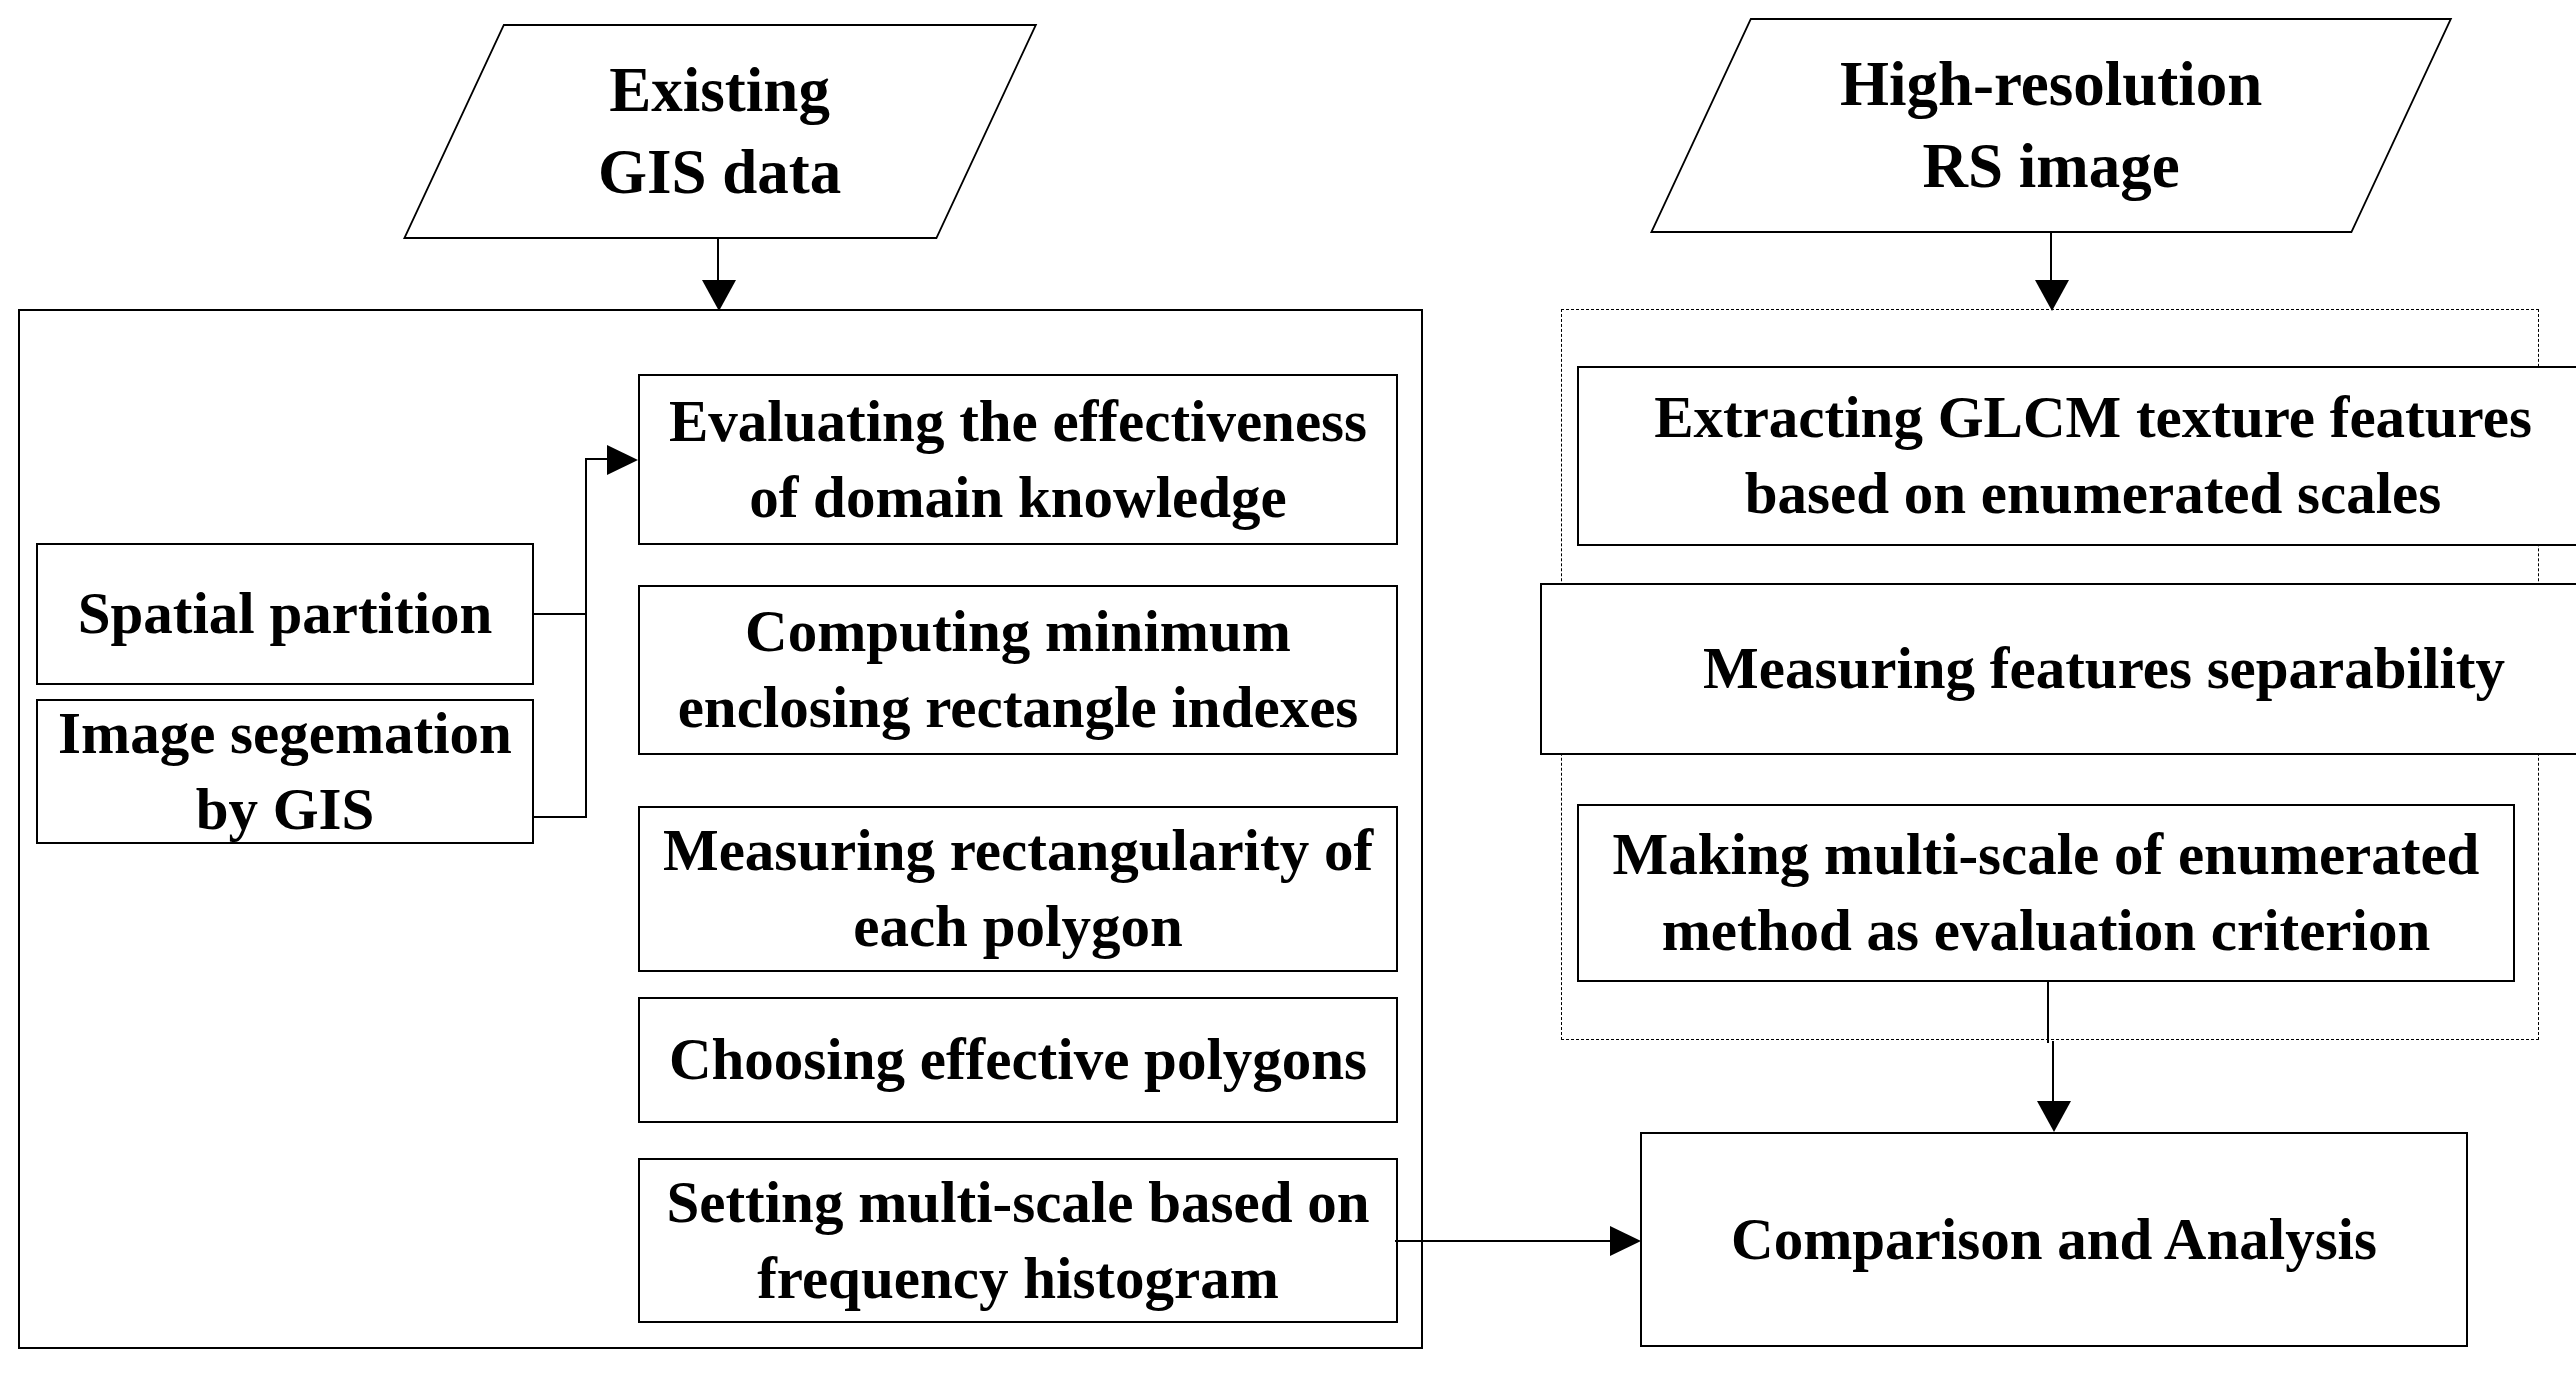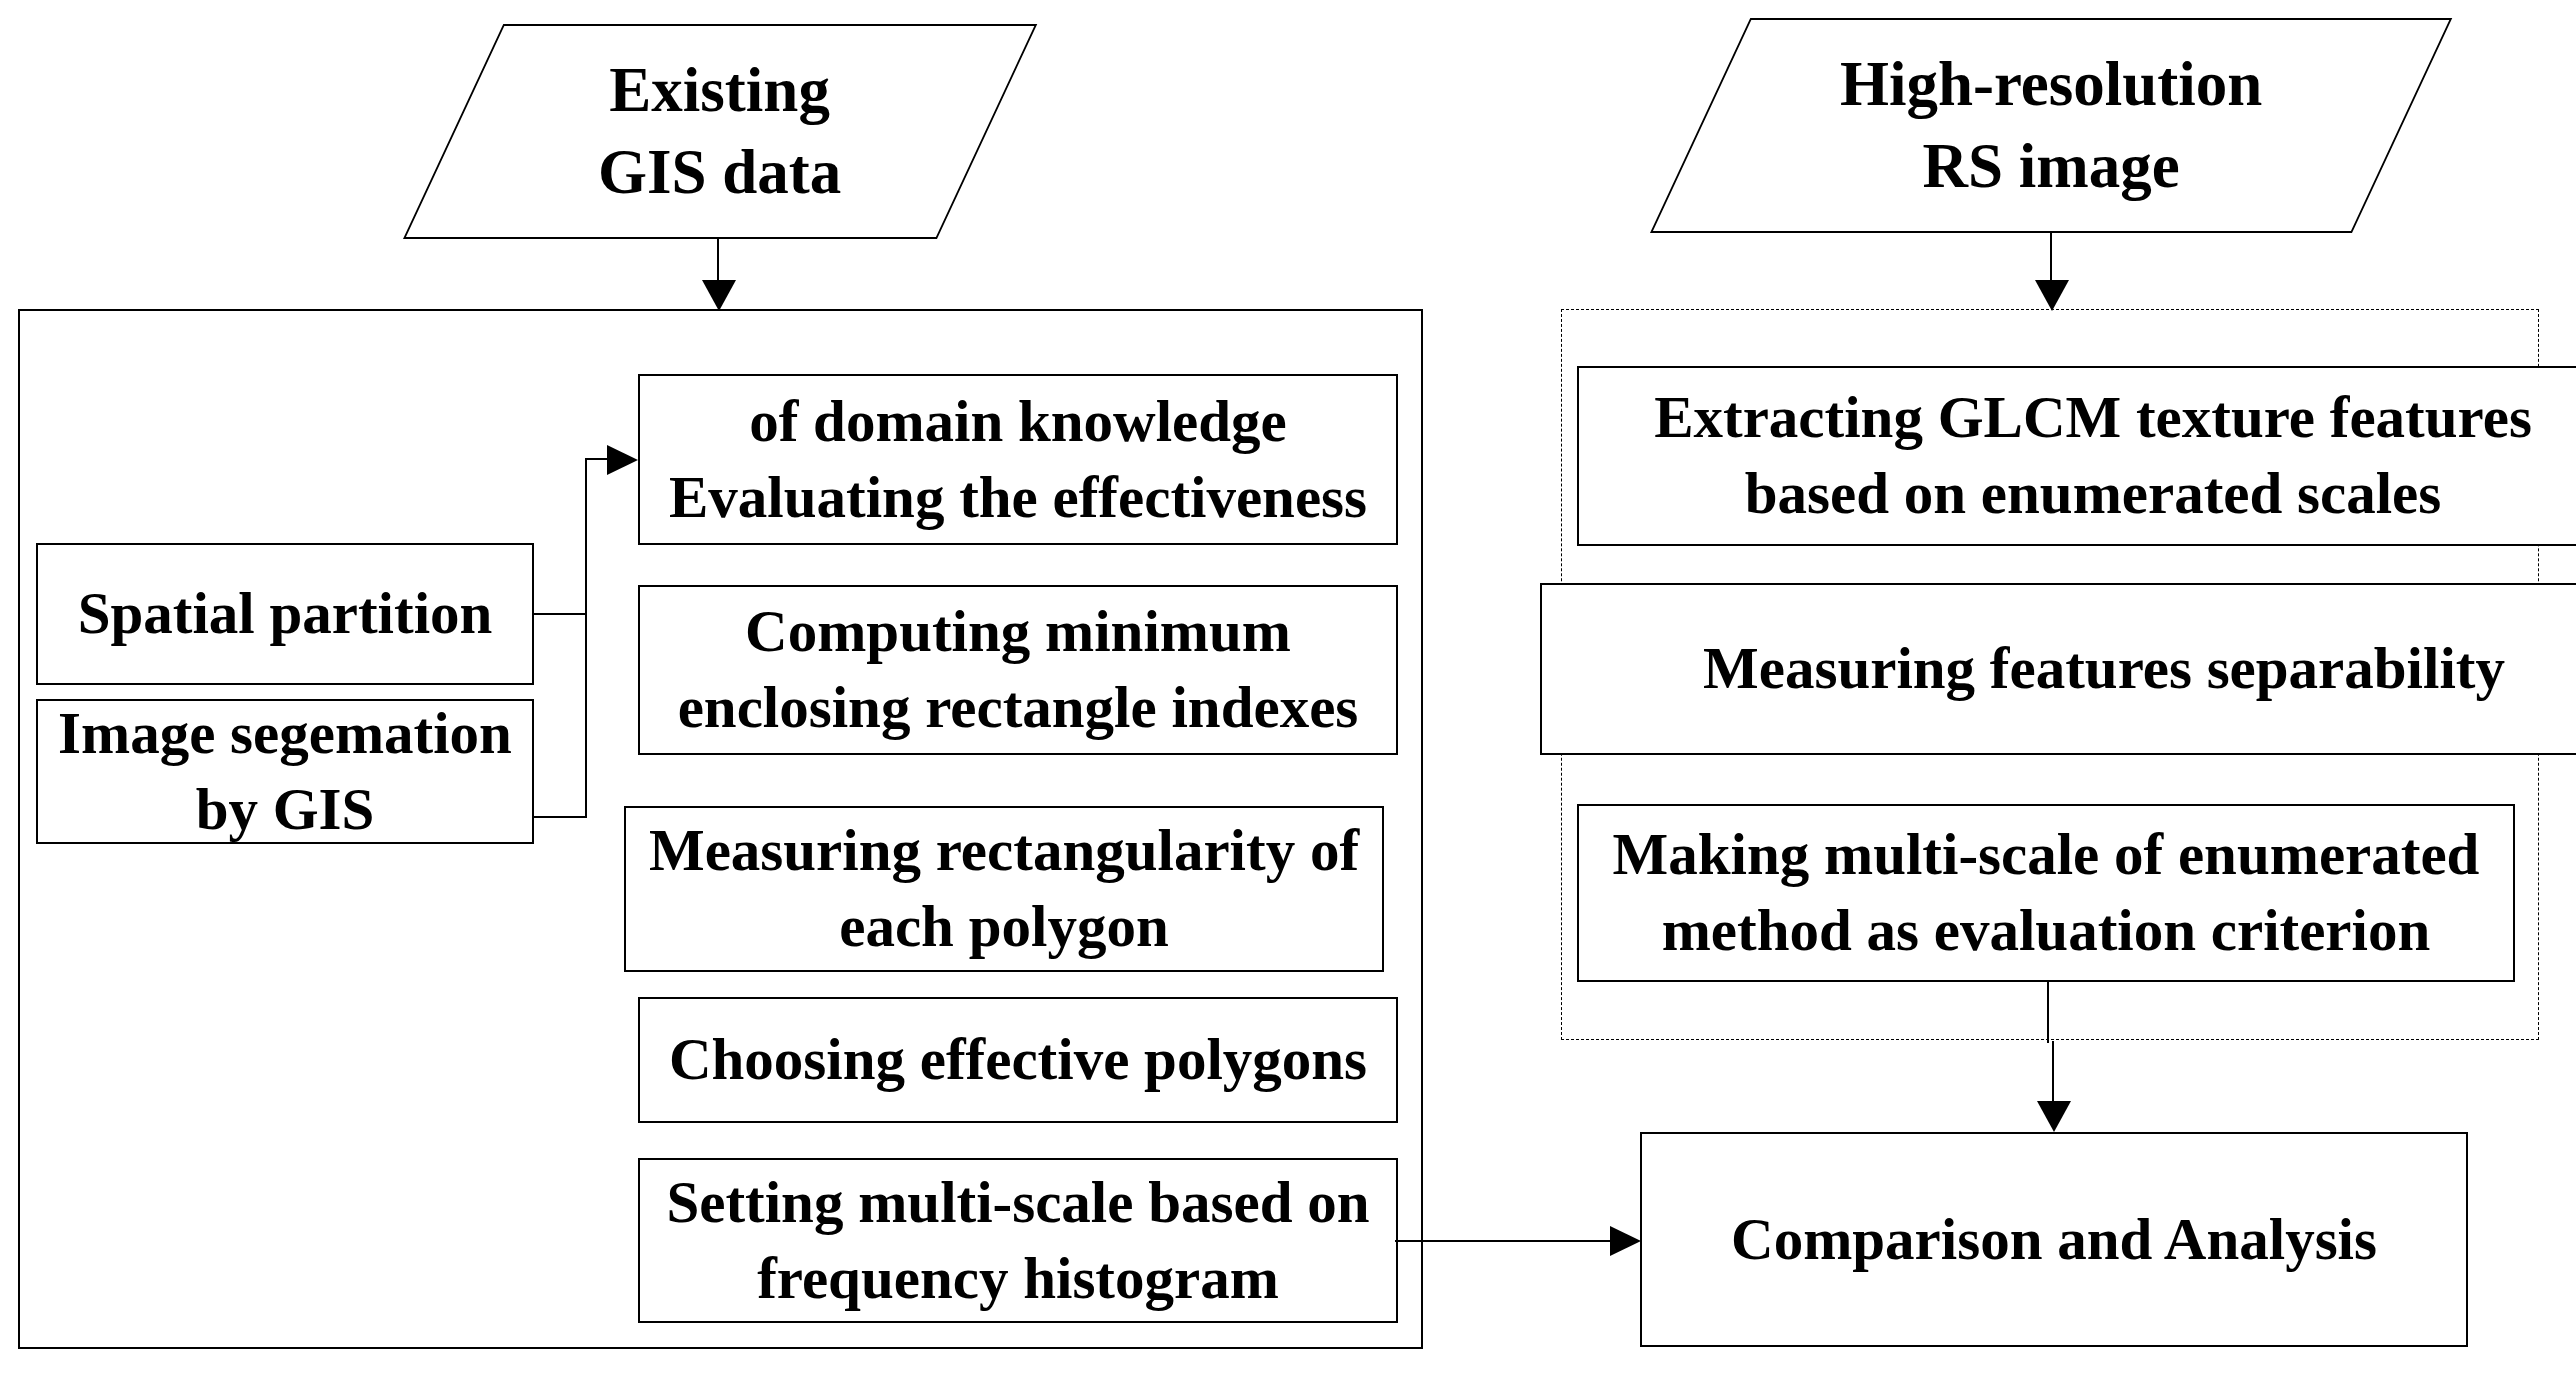--- a/index.html
+++ b/index.html
@@ -130,33 +130,33 @@
 
   <div class="box" style="left:36px; top:699px; width:498px; height:145px;">
     <div class="txt">
       <span>Image segemation</span>
       <span>by GIS</span>
     </div>
   </div>
 
   <div class="box" style="left:638px; top:374px; width:760px; height:171px;">
     <div class="txt">
+      <span>Evaluating the effectiveness</span>
       <span>of domain knowledge</span>
-      <span>Evaluating the effectiveness</span>
     </div>
   </div>
 
   <div class="box" style="left:638px; top:585px; width:760px; height:170px;">
     <div class="txt">
       <span>Computing minimum</span>
       <span>enclosing rectangle indexes</span>
     </div>
   </div>
 
-  <div class="box" style="left:624px; top:806px; width:760px; height:166px;">
+  <div class="box" style="left:638px; top:806px; width:760px; height:166px;">
     <div class="txt">
       <span>Measuring rectangularity of</span>
       <span>each polygon</span>
     </div>
   </div>
 
   <div class="box" style="left:638px; top:997px; width:760px; height:126px;">
     <div class="txt">
       <span>Choosing effective polygons</span>
       <span></span>

